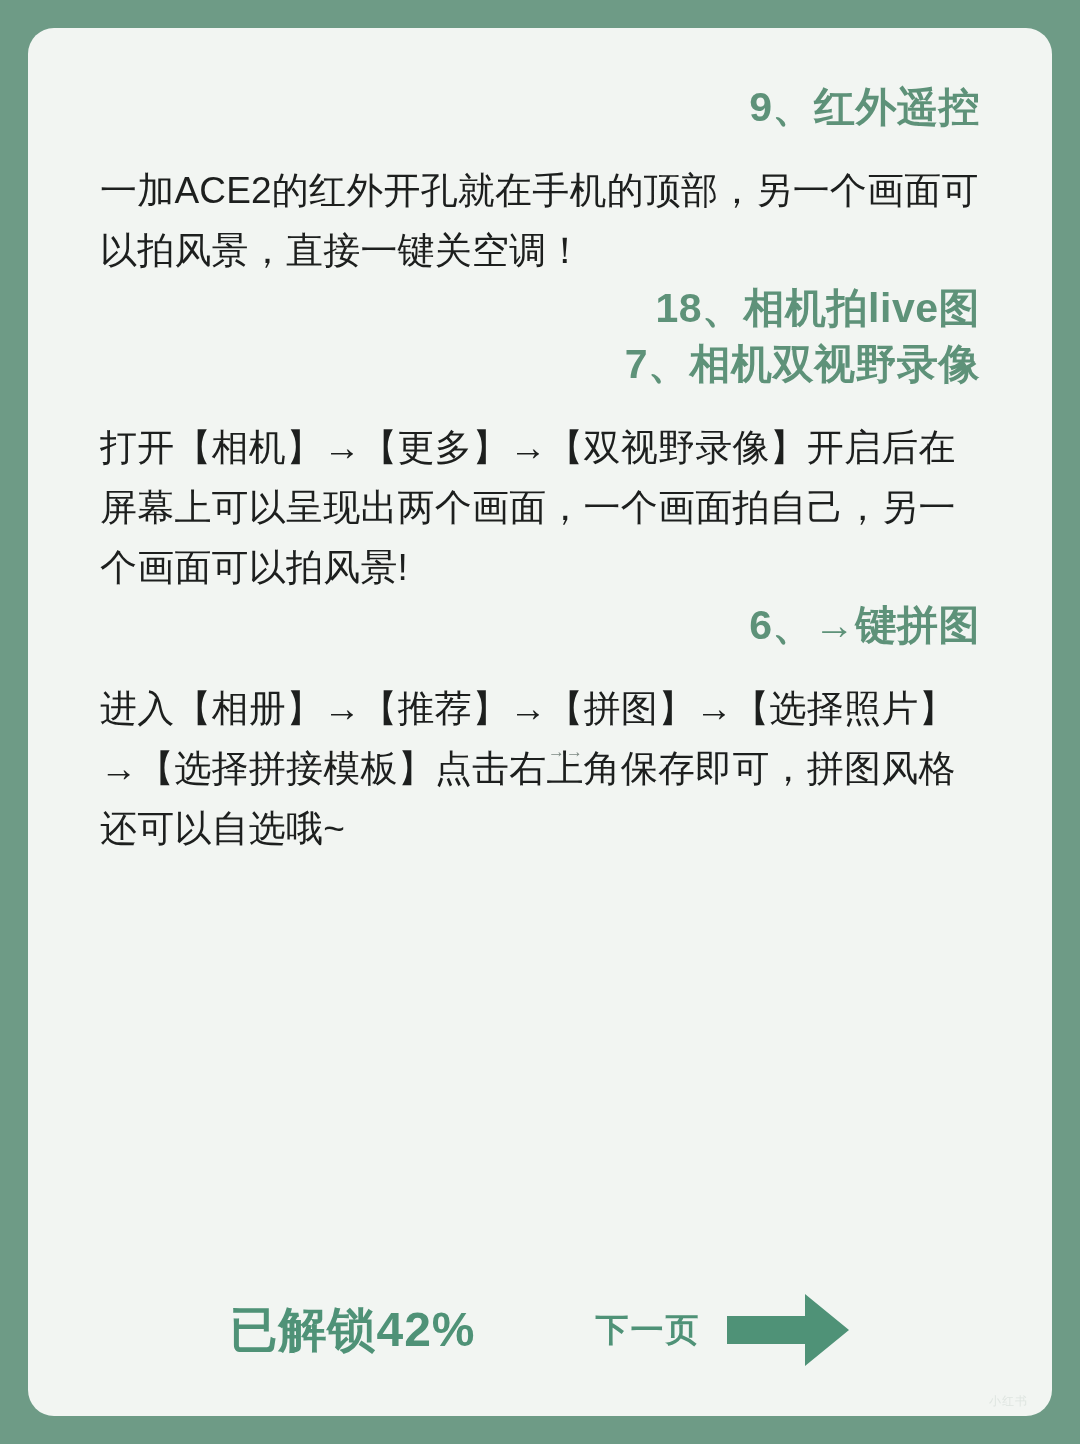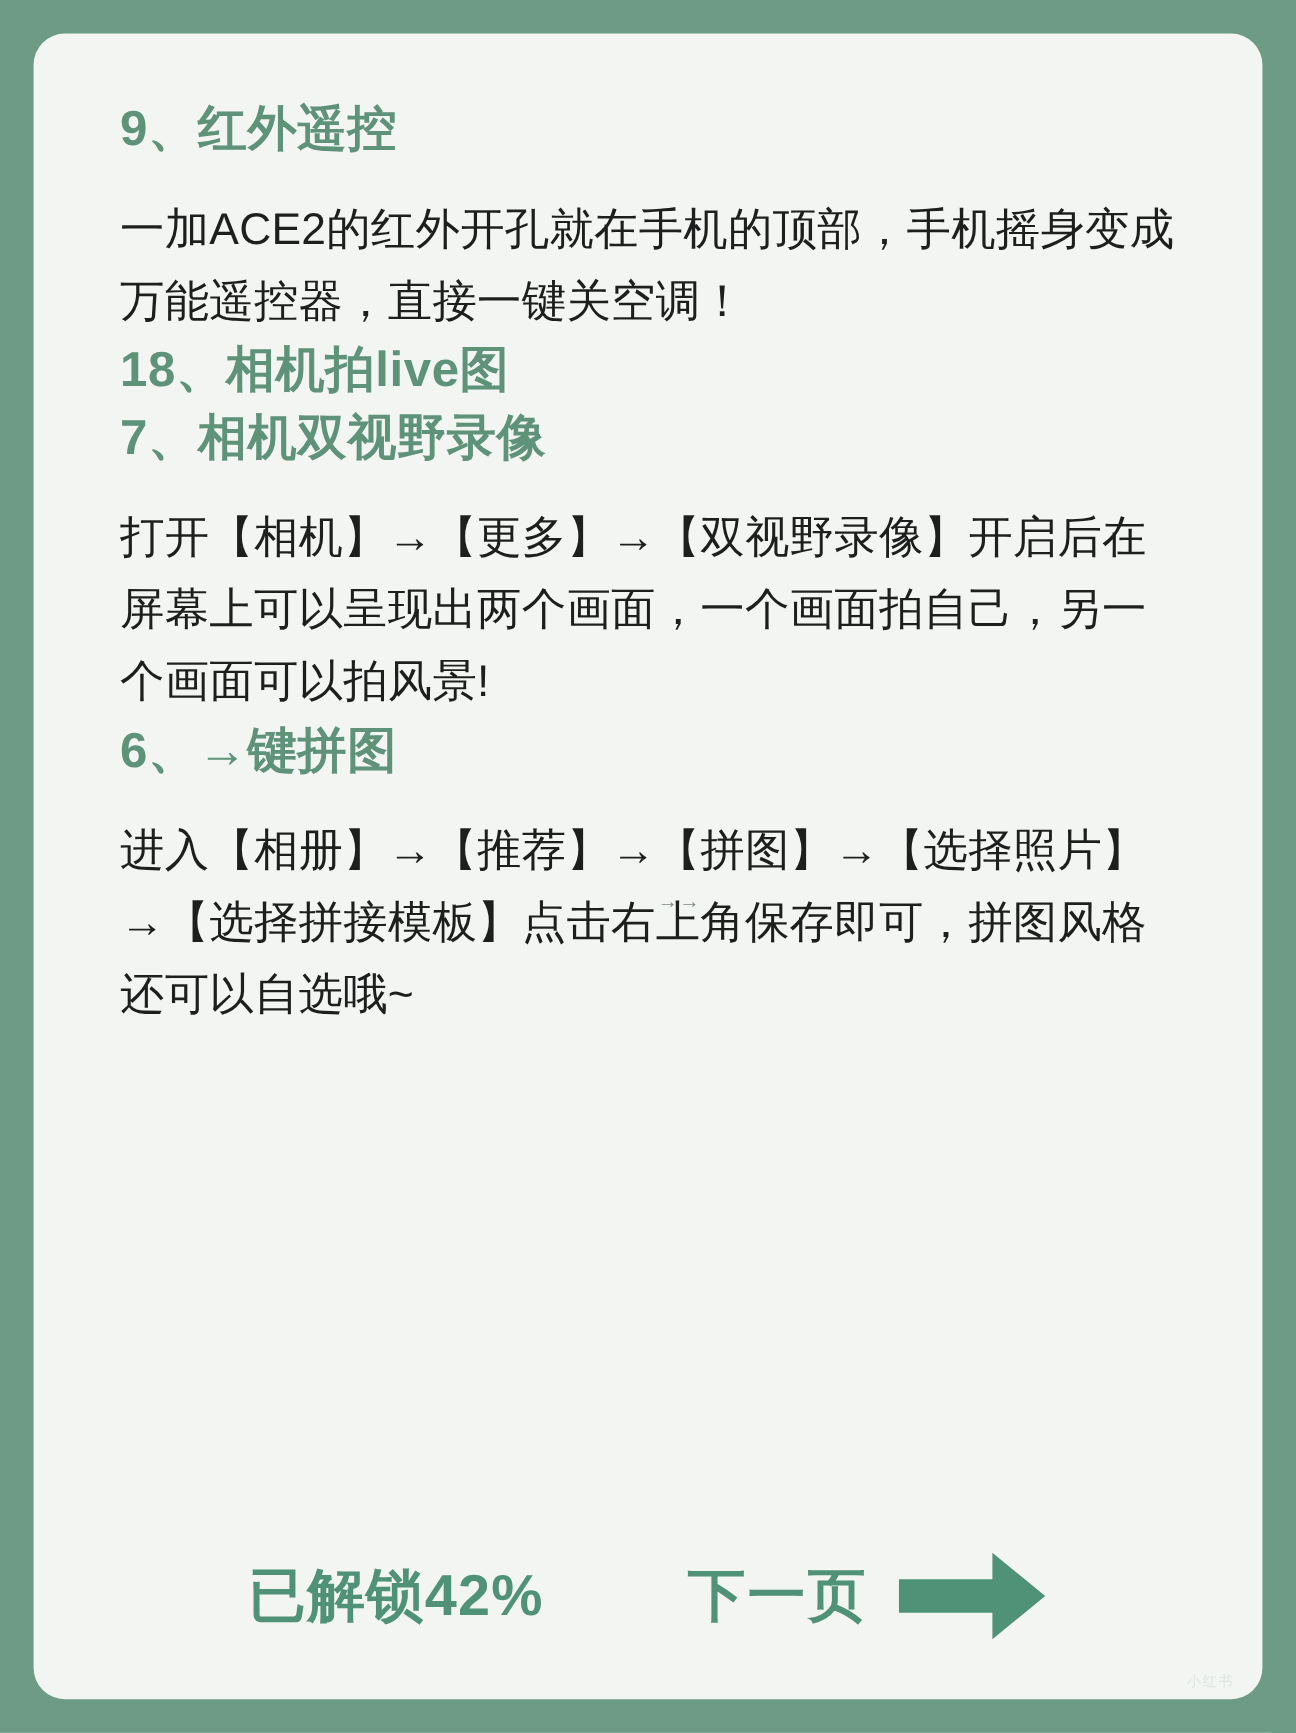--- a/index.html
+++ b/index.html
@@ -29,20 +29,21 @@
     position: relative;
     width: 100%;
   }
   h2.section-title {
     color: #5e9279;
     font-size: 41px;
     font-weight: bold;
     margin: 0;
     letter-spacing: 0.5px;
     line-height: 1.35;
+    text-align: right;
   }
   .s1 { margin-top: 26px; }
   .s2 { margin-top: 62px; }
   .s3 { margin-top: 58px; }
   .s4 { margin-top: 60px; }
 
   p.body-text {
     color: #1d1f1e;
     font-size: 37px;
     line-height: 1.62;
@@ -75,21 +76,21 @@
     font-weight: bold;
     letter-spacing: 1px;
   }
   .next-wrap {
     display: flex;
     align-items: center;
     margin-left: 120px;
   }
   .next-label {
     color: #4f9277;
-    font-size: 48px;
+    font-size: 33px;
     font-weight: bold;
     letter-spacing: 2px;
     margin-right: 26px;
   }
   .arrow-icon {
     display: block;
   }
   .watermark {
     position: absolute;
     right: 24px;
@@ -99,21 +100,21 @@
     letter-spacing: 1px;
   }
 </style>
 </head>
 <body>
 
 <div class="page">
   <div class="content">
 
     <h2 class="section-title s1">9、红外遥控</h2>
-    <p class="body-text">一加ACE2的红外开孔就在手机的顶部，手机摇身变成万能遥控器，直接一键关空调！</p>
+    <p class="body-text">一加ACE2的红外开孔就在手机的顶部，另一个画面可以拍风景，直接一键关空调！</p>
 
     <h2 class="section-title s2">18、相机拍live图</h2>
 
     <h2 class="section-title s3">7、相机双视野录像</h2>
     <span class="tiny-arrows" style="left:448px; top:662px;">→→</span>
     <p class="body-text">打开【相机】→【更多】→【双视野录像】开启后在屏幕上可以呈现出两个画面，一个画面拍自己，另一个画面可以拍风景!</p>
 
     <h2 class="section-title s4">6、→键拼图</h2>
     <p class="body-text">进入【相册】→【推荐】→【拼图】→【选择照片】→【选择拼接模板】点击右上角保存即可，拼图风格还可以自选哦~</p>
 

